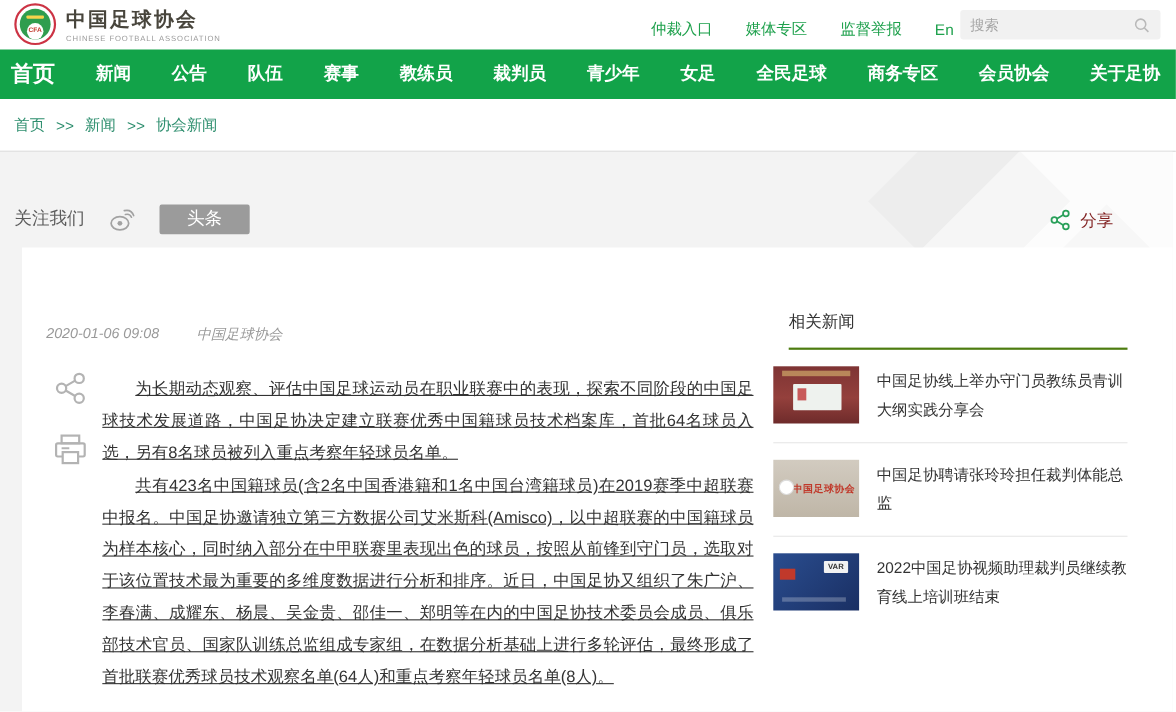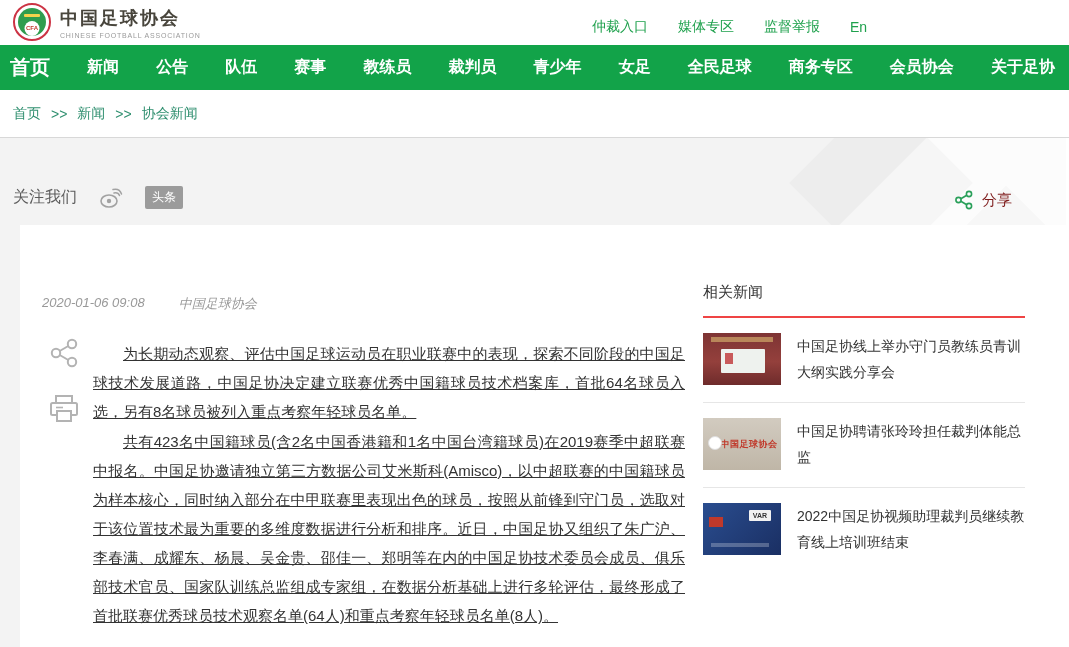--- a/index.html
+++ b/index.html
@@ -32,35 +32,35 @@
   .crumb-sep { color:#2f8f6f; }
 
   
   .greyband { position:absolute; top:138px; left:0; width:1066px; height:509px; background:#f3f3f3; overflow:hidden; }
   .deco1 { position:absolute; right:-60px; top:-30px; width:240px; height:240px; background:rgba(255,255,255,0.7); transform:rotate(45deg); }
   .deco2 { position:absolute; right:120px; top:-20px; width:130px; height:130px; background:rgba(0,0,0,0.025); transform:rotate(45deg); }
   .deco3 { position:absolute; right:30px; top:60px; width:60px; height:60px; background:rgba(0,0,0,0.02); transform:rotate(45deg); }
 
   .follow-row { position:absolute; top:48px; left:13px; display:flex; align-items:center; gap:22px; }
   .follow-label { font-size:16px; color:#5c5c5c; }
-  .toutiao-badge { background:#9b9b9b; color:#fff; font-size:12px; padding:3px 7px; border-radius:2px; cursor:pointer; }
+  .toutiao-badge { background:#9b9b9b; color:#fff; font-size:16px; padding:3px 25px; border-radius:2px; cursor:pointer; }
   .share-row { position:absolute; top:52px; right:54px; display:flex; align-items:center; gap:8px; font-size:15px; color:#7f1d1d; cursor:pointer; }
 
   
   .card { position:absolute; top:87px; left:20px; width:1049px; height:422px; background:#fff; }
   .article-title { position:absolute; left:22px; top:22px; font-size:22px; font-weight:bold; color:#333; letter-spacing:0.5px; }
   .article-meta { position:absolute; left:22px; top:70px; font-size:13px; color:#999; display:flex; gap:34px;font-style:italic; }
   .tool-icons { position:absolute; left:16px; top:112px; width:56px; display:flex; flex-direction:column; align-items:center; gap:24px; }
   .tool-btn { cursor:pointer; line-height:0; }
   .article-body { position:absolute; left:73px; top:114px; width:592px; font-size:15px; line-height:29px; color:#333; text-align:justify;text-decoration:underline; }
   .article-body p { text-indent:2em; margin-bottom:1px; }
 
   
   .sidebar { position:absolute; left:683px; top:58px; width:322px; }
-  .sidebar-title { font-size:15px; color:#333; padding-bottom:14px; border-bottom:2px solid #ef4444; }
+  .sidebar-title { font-size:15px; color:#333; padding-bottom:14px; border-bottom:2px solid #4d7c0f;margin-left:14px; }
   .related-item { display:flex; gap:16px; padding:15px 0 17px; border-bottom:1px solid #e6e6e6; align-items:flex-start; cursor:pointer; }
   .related-item:last-child { border-bottom:none; }
   .thumb-wrap { width:78px; flex:none; }
   .thumb { height:52px; position:relative; overflow:hidden; }
   .t-emblem { width:52px; background:#fff; border:1px solid #f0f0f0; display:flex; align-items:center; justify-content:center; }
   .t-emblem .emblem { width:42px; height:42px; border-width:1.5px; }
   .t-emblem .emblem-ball { width:17px; height:17px; line-height:17px; }
   .t-conference { width:78px; background:linear-gradient(180deg,#7e3434 0%,#94403c 55%,#6e2b2b 100%); }
   .t-conference .screen { position:absolute; left:18px; top:16px; width:44px; height:24px; background:#eef2ee; border-radius:1px; }
   .t-conference .screen-fig { position:absolute; left:22px; top:20px; width:8px; height:11px; background:#c85a5a; }
@@ -92,20 +92,29 @@
         <div class="logo-cn">中国足球协会</div>
         <div class="logo-en">CHINESE FOOTBALL ASSOCIATION</div>
       </div>
     </div>
     <div class="top-links">
       <a class="top-link">仲裁入口</a>
       <a class="top-link">媒体专区</a>
       <a class="top-link">监督举报</a>
       <a class="top-link">En</a>
     </div>
+    <div class="search-box">
+      <span class="search-ph">搜索</span>
+      <span>
+        <svg width="16" height="16" viewBox="0 0 16 16">
+            <circle cx="7" cy="7" r="4.6" fill="none" stroke="#b9b9b9" stroke-width="1.4"></circle>
+            <line x1="10.4" y1="10.4" x2="14" y2="14" stroke="#b9b9b9" stroke-width="1.4"></line>
+          </svg>
+      </span>
+    </div>
   </div>
 
   <div class="navbar">
     <span class="nav-item active">首页</span>
     <span class="nav-item">新闻</span>
     <span class="nav-item">公告</span>
     <span class="nav-item">队伍</span>
     <span class="nav-item">赛事</span>
     <span class="nav-item">教练员</span>
     <span class="nav-item">裁判员</span>

